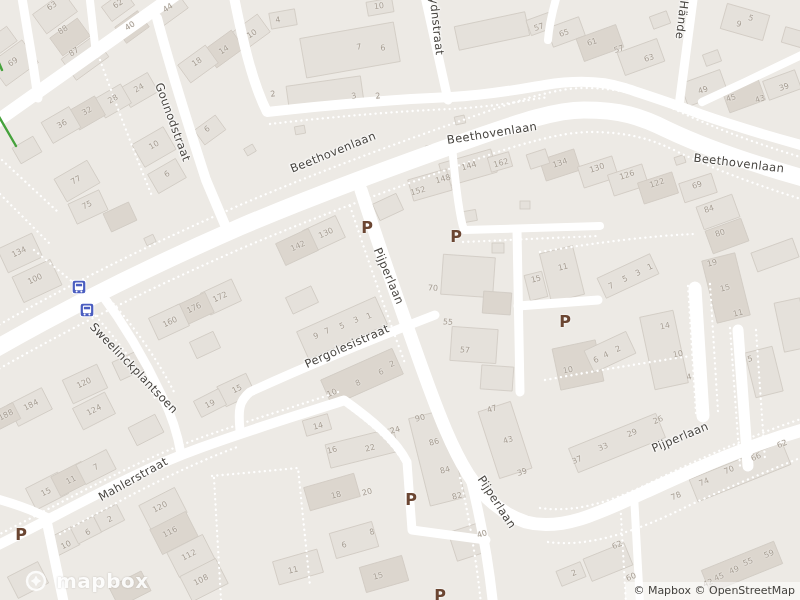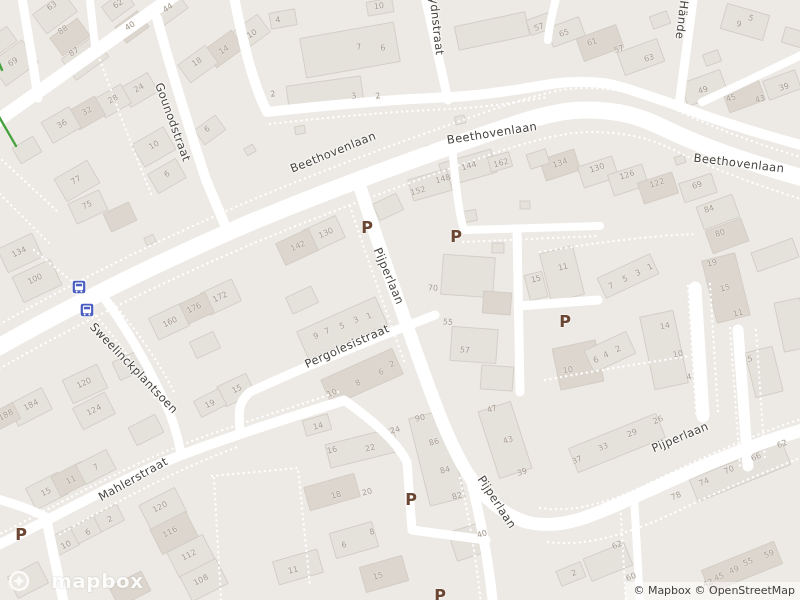--- a/index.html
+++ b/index.html
@@ -7,21 +7,21 @@
        font-family:"DejaVu Sans","Liberation Sans",sans-serif;cursor:grab;}
   #map-svg{position:absolute;left:0;top:0;}
   #labels{position:absolute;left:0;top:0;width:100%;height:100%;}
   .st{position:absolute;white-space:nowrap;font-size:11.5px;letter-spacing:.35px;color:#484540;
       text-shadow:0 0 2px #fff,0 0 2px #fff,0 0 3px #fff,1px 1px 2px #fff,-1px -1px 2px #fff;}
   .hn{position:absolute;white-space:nowrap;font-size:8px;color:#a59c91;
       text-shadow:0 0 1px #f4f2ef,0 0 2px #f4f2ef;}
   .pk{position:absolute;font-size:16px;font-weight:bold;color:#6b4632;
       text-shadow:0 0 2px #fff,0 0 2px #fff;line-height:1;}
   .bus{position:absolute;width:15px;height:15px;}
-  #logo{position:absolute;left:7px;bottom:7px;display:flex;align-items:flex-end;gap:20px;opacity:.88;}
+  #logo{position:absolute;left:24px;bottom:7px;display:flex;align-items:flex-end;gap:8px;opacity:.88;}
   #logo .word{color:#fff;font-size:20px;font-weight:bold;letter-spacing:.5px;
       text-shadow:0 0 2px rgba(120,115,108,.45);}
   #attrib{position:absolute;right:0;bottom:0;background:rgba(255,255,255,.55);
       font-size:11px;color:#45433f;padding:2px 5px 3px 8px;border-top-left-radius:3px;}
 </style>
 </head>
 <body>
 
 <div id="map">
   <svg id="map-svg" width="800" height="600">

